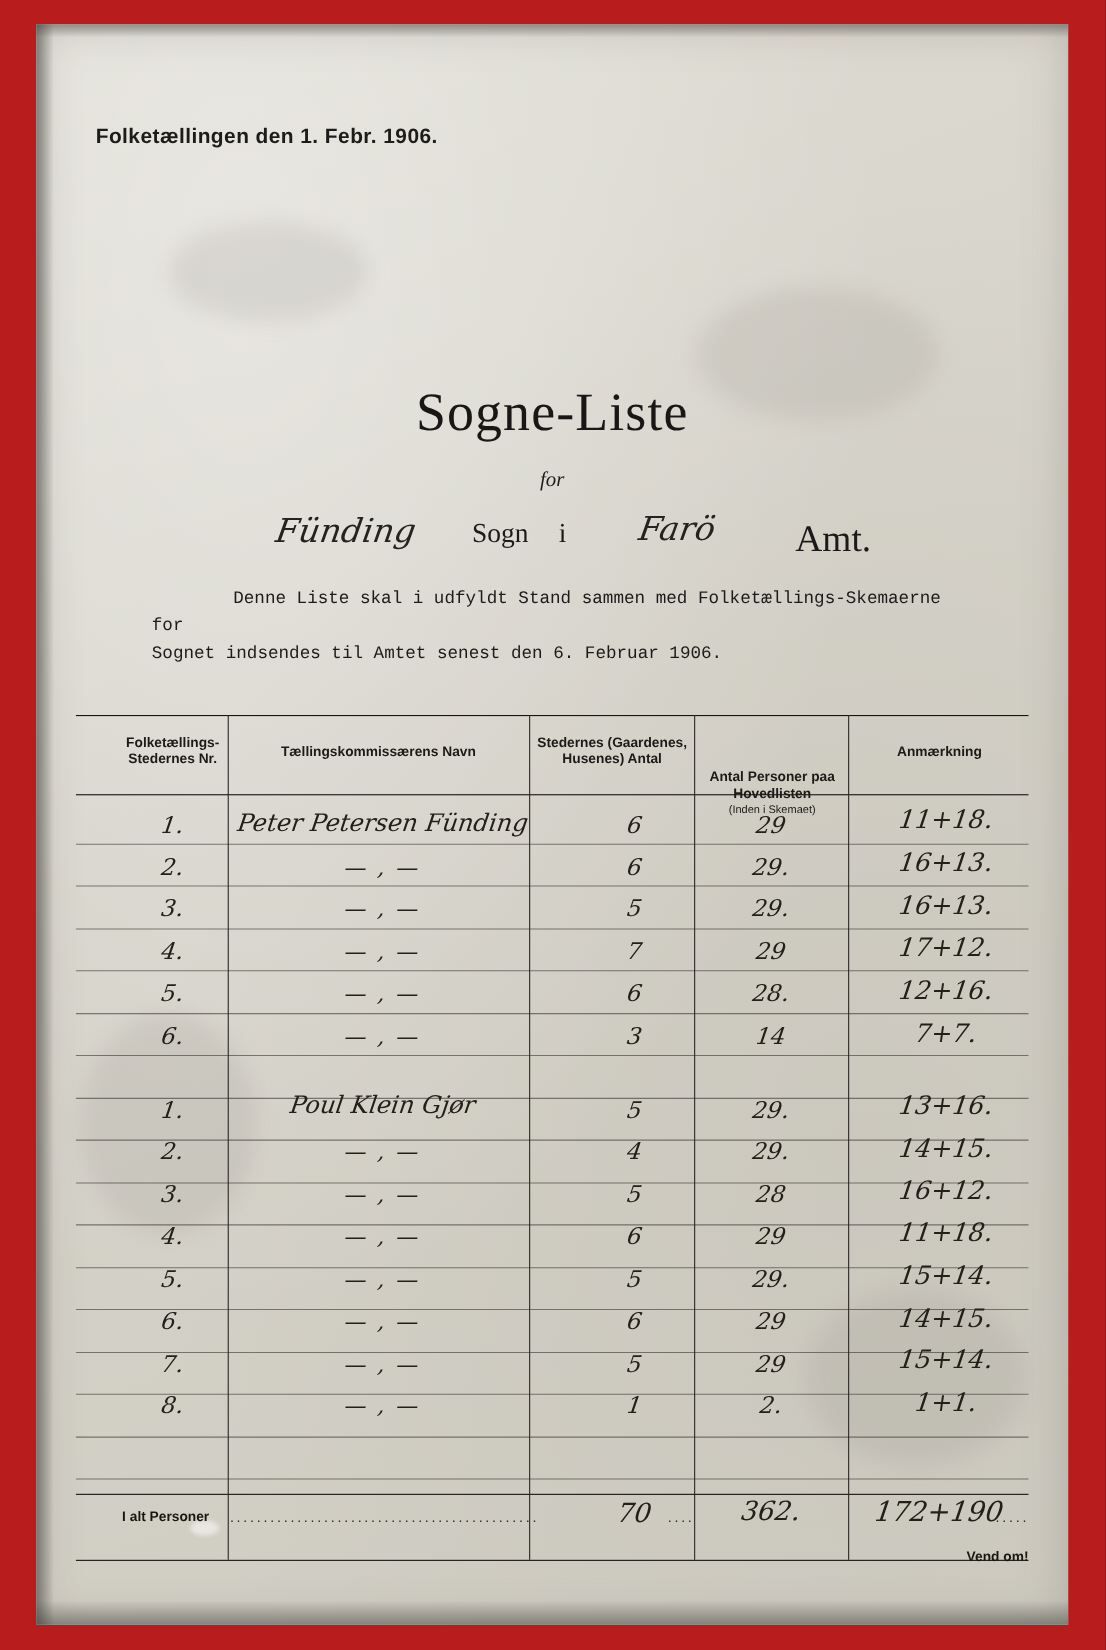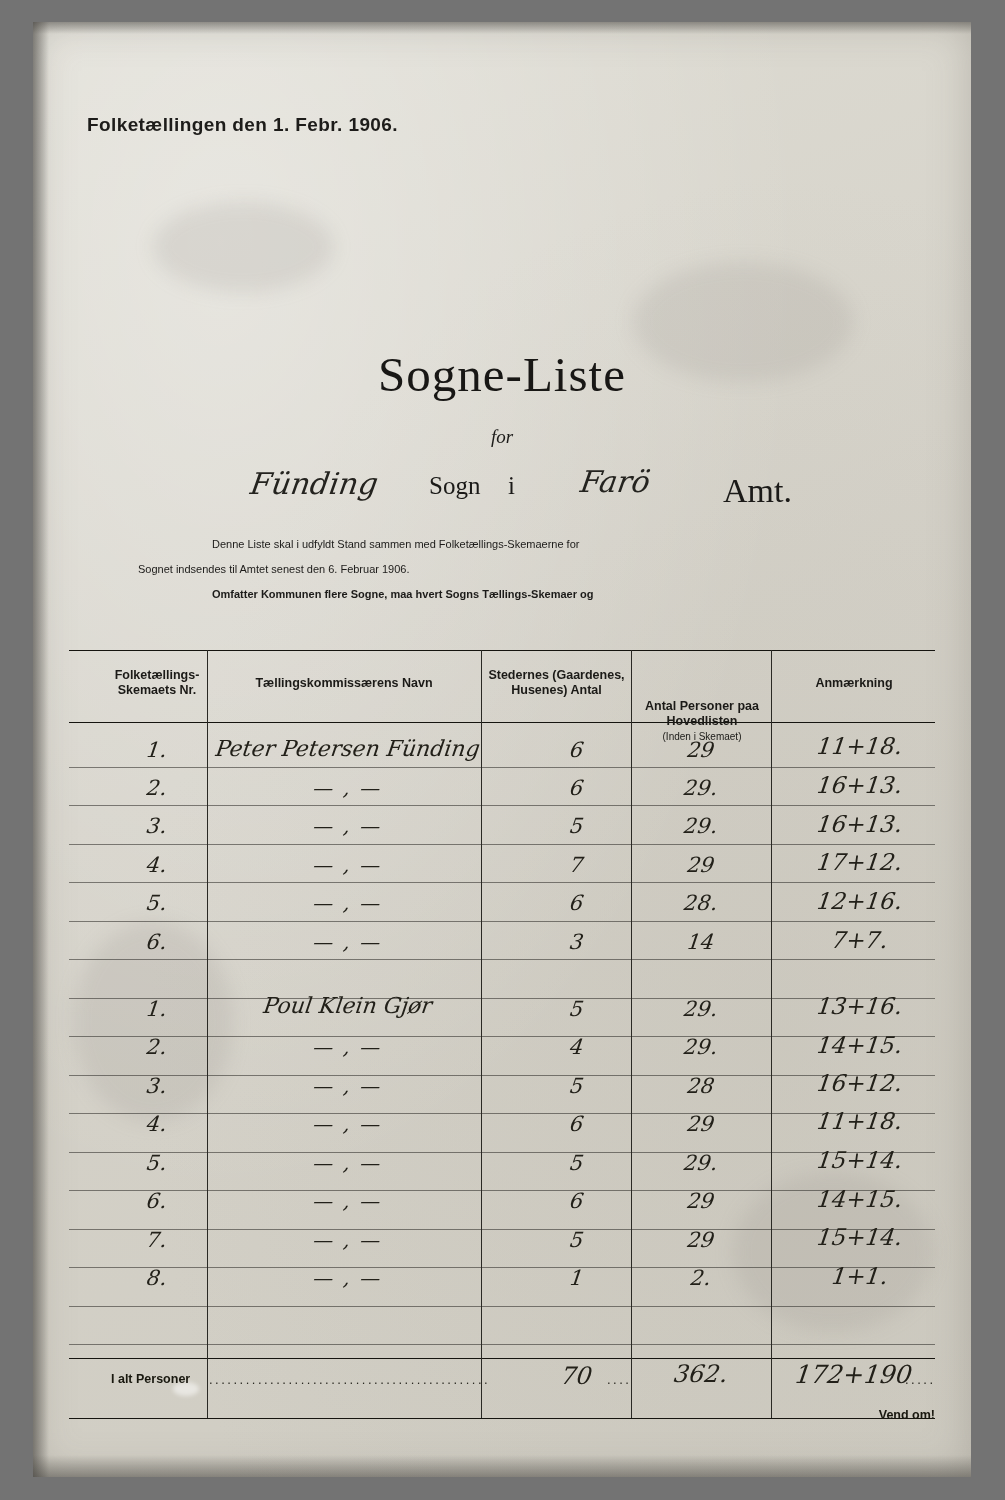--- a/index.html
+++ b/index.html
@@ -11,21 +11,21 @@
     width: 1005px;
     height: 1500px;
     overflow: hidden;
     font-family: "Liberation Serif", serif;
   }
   .scan {
     position: absolute;
     left: 0; top: 0;
     width: 1005px;
     height: 1500px;
-    background: #737373;
+    background: #b91c1c;
   }
   .page {
     position: absolute;
     left: 33px;
     top: 22px;
     width: 938px;
     height: 1455px;
     background: #d8d6ce;
     background-image:
       radial-gradient(ellipse at 20% 15%, rgba(255,255,255,0.35), rgba(255,255,255,0) 55%),
@@ -140,22 +140,22 @@
     font-size: 34px;
     font-family: "Liberation Serif", serif;
     color: #1b1a18;
   }
 
   .instructions {
     position: absolute;
     left: 105px;
     top: 510px;
     width: 720px;
-    font-family: Liberation Sans, sans-serif;
-    font-size: 11px;
+    font-family: Liberation Mono, monospace;
+    font-size: 16px;
     line-height: 25px;
     color: #1c1b19;
   }
   .instructions p { margin: 0; }
   .instructions .indent { text-indent: 74px; }
   .instructions .b { font-weight: bold; }
 
   
   .tbl {
     position: absolute;
@@ -268,38 +268,37 @@
       <span class="hand parish-name">Fünding</span>
       <span class="word-sogn">Sogn</span>
       <span class="word-i">i</span>
       <span class="hand amt-name">Farö</span>
       <span class="word-amt">Amt.</span>
     </div>
 
     <div class="instructions">
       <p class="indent">Denne Liste skal i udfyldt Stand sammen med Folketællings-Skemaerne for</p>
       <p>Sognet indsendes til Amtet senest den 6. Februar 1906.</p>
-      <p class="indent b">Omfatter Kommunen flere Sogne, maa hvert Sogns Tællings-Skemaer og</p>
     </div>
 
     <div class="tbl">
 
       <div class="rule" style="top:0px;"></div>
       <div class="rule" style="top:72px;"></div>
       <div class="rule" style="top:708px;"></div>
       <div class="rule" style="top:768px;"></div>
 
       <div class="vline" style="left:138px;top:0px;height:768px;"></div>
       <div class="vline" style="left:412px;top:0px;height:768px;"></div>
       <div class="vline" style="left:562px;top:0px;height:768px;"></div>
       <div class="vline" style="left:702px;top:0px;height:768px;"></div>
 
       <div class="colhead" style="left:38px;top:18px;width:100px;">
         <div>Folketællings-</div>
-        <div>Skemaets Nr.</div>
+        <div>Stedernes Nr.</div>
       </div>
       <div class="colhead" style="left:150px;top:26px;width:250px;">
         <div>Tællingskommissærens Navn</div>
       </div>
       <div class="colhead" style="left:415px;top:18px;width:145px;">
         <div>Stedernes (Gaardenes,</div>
         <div>Husenes) Antal</div>
       </div>
       <div class="colhead" style="left:566px;top:13px;width:134px;margin-top:36px;">
         <div>Antal Personer paa</div>

